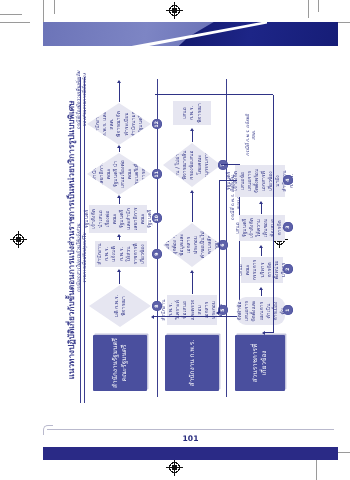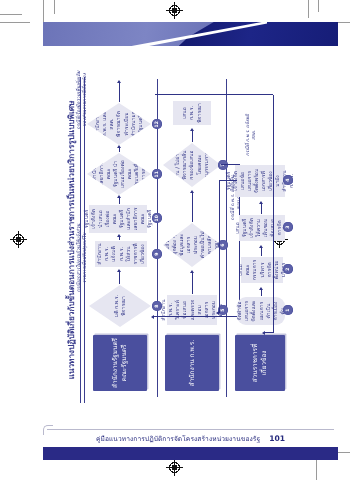--- a/index.html
+++ b/index.html
@@ -104,21 +104,20 @@
 
 <div class="banner banner-top">
   <div class="band-left"></div>
   <div class="band-right"></div>
   <div class="band-wave"></div>
 </div>
 <div class="banner banner-bot"></div>
 
 <div class="footer-rule"></div>
 <div class="footer">
-  <span class="footer-title">คู่มือแนวทางการปฏิบัติการจัดโครงสร้างหน่วยงานของรัฐ</span>
   <span class="footer-page">101</span>
 </div>
 
 <div id="stage">
  <div id="figure">
 
   <div class="fig-title">แนวทางปฏิบัติเกี่ยวกับขั้นตอนการแบ่งส่วนราชการเป็นหน่วยบริการรูปแบบพิเศษ</div>
   <div class="title-rule"></div>
 
   <div class="lane-sep" style="top:98px;"></div>

